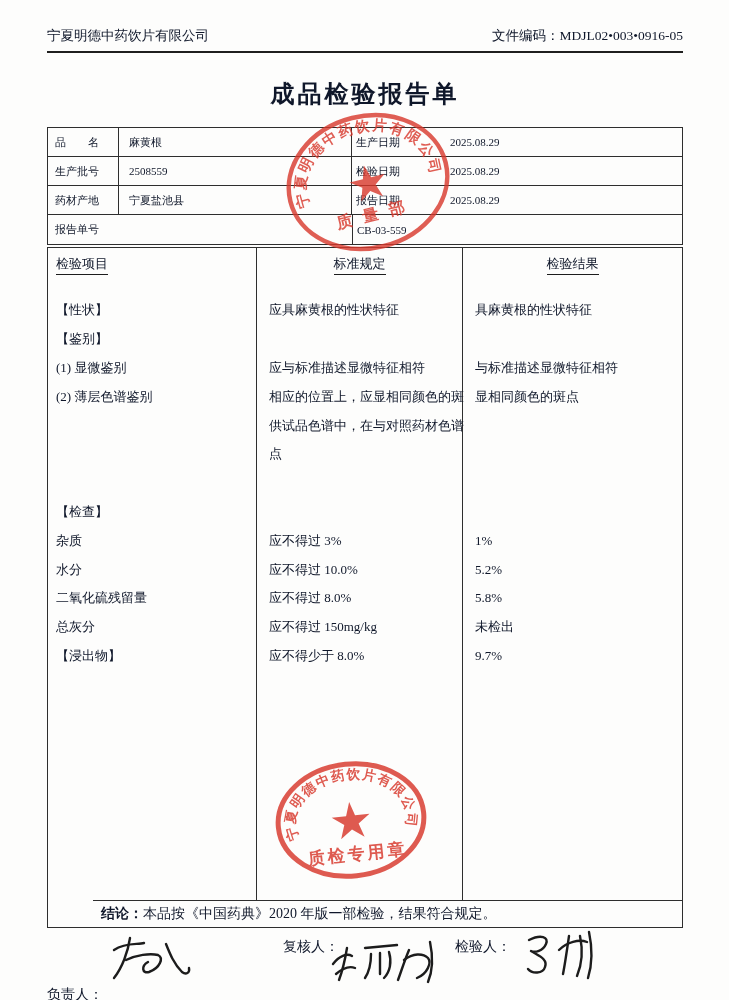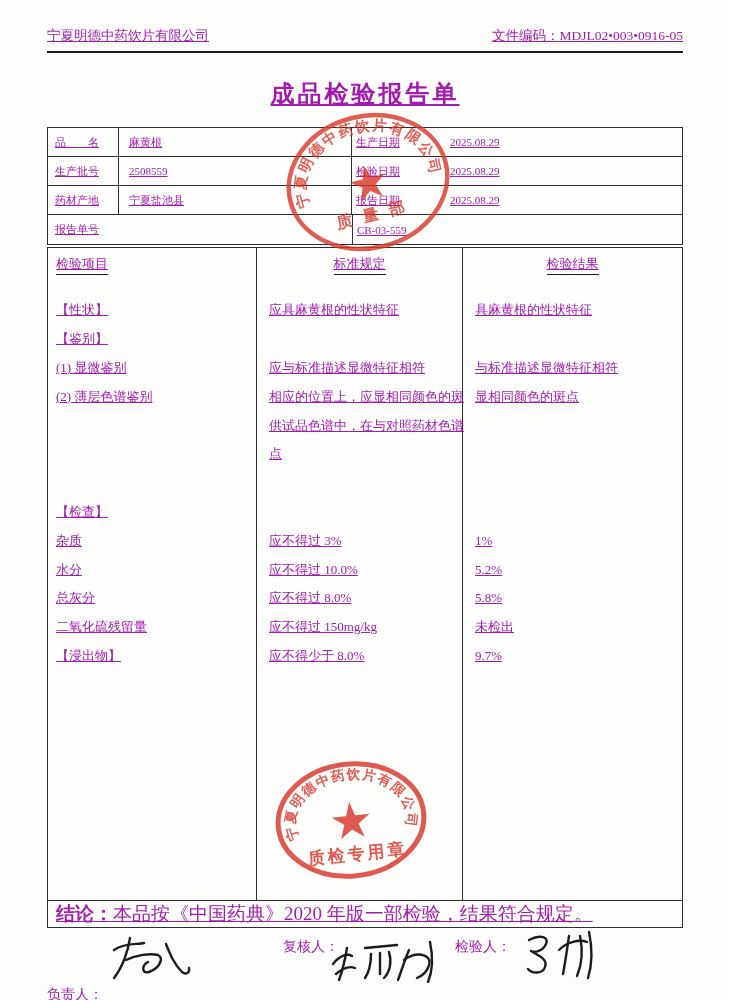--- a/index.html
+++ b/index.html
@@ -1,21 +1,20 @@
 <!DOCTYPE html>
 <html><head>
 <meta charset="utf-8">
 <style>
   * { margin:0; padding:0; box-sizing:border-box; }
   html,body { background:#e8e8e8; }
   .page{
     position:relative; width:729px; height:1000px; margin:0 auto;
-    background:#fdfdfc; color:#a21caf; overflow:hidden;
+    background:#fdfdfc; color:#0f172a; overflow:hidden;
     font-family:"Liberation Serif","DejaVu Serif",serif;
-    text-decoration:underline;
   }
   .content{ margin:0 46px 0 47px; }
 
   
   .topbar{
     display:flex; justify-content:space-between; align-items:flex-end;
     padding-top:27px; padding-bottom:6px; border-bottom:2.5px solid #1f1f1f;
     font-size:13.5px;
   }
   .doccode{ white-space:nowrap; }
@@ -46,21 +45,21 @@
   .col-2{ border-right:1px solid #2e2e2e; }
   .colhead{ height:22px; display:flex; align-items:center; }
   .col-1 .colhead{ padding-left:8px; }
   .col-2 .colhead, .col-3 .colhead{ justify-content:center;text-align:right; }
   .colhead span{ border-bottom:1px solid #1d1d1d; padding-bottom:1px; }
   .spacer{ height:20px; }
   .tline{ height:28.8px; display:flex; align-items:center; white-space:nowrap; }
   .col-1 .tline{ padding-left:8px; }
   .col-2 .tline, .col-3 .tline{ padding-left:12px; }
 
-  .concl{ border-top:1px solid #2e2e2e; height:27px; display:flex; align-items:center; padding-left:8px; font-size:19px; }
+  .concl{ border-top:1px solid #2e2e2e; height:27px; display:flex; align-items:center; padding-left:8px; font-size:14px;margin-left:45px; }
   .concl-label{ font-weight:bold; }
 
   
   .sigrow{ position:relative; height:62px; margin-top:4px; font-size:14px; }
   .siglabel{ position:absolute; top:6px; }
   .lbl-manager{ left:0;margin-top:48px; }
   .lbl-reviewer{ left:236px; }
   .lbl-inspector{ left:408px; }
   .sig{ position:absolute; }
   .sig path{ fill:none; stroke:#1c1c1c; stroke-width:2.4; stroke-linecap:round; stroke-linejoin:round; }
@@ -128,22 +127,22 @@
           <div class="tline">【性状】</div>
           <div class="tline">【鉴别】</div>
           <div class="tline">(1) 显微鉴别</div>
           <div class="tline">(2) 薄层色谱鉴别</div>
           <div class="tline"></div>
           <div class="tline"></div>
           <div class="tline"></div>
           <div class="tline">【检查】</div>
           <div class="tline">杂质</div>
           <div class="tline">水分</div>
+          <div class="tline">二氧化硫残留量</div>
           <div class="tline">总灰分</div>
-          <div class="tline">二氧化硫残留量</div>
           <div class="tline">【浸出物】</div>
         </div>
         <div class="col col-2">
           <div class="colhead">
               <span>标准规定</span>
             </div>
           <div class="spacer"></div>
           <div class="tline">应具麻黄根的性状特征</div>
           <div class="tline"></div>
           <div class="tline">应与标准描述显微特征相符</div>

